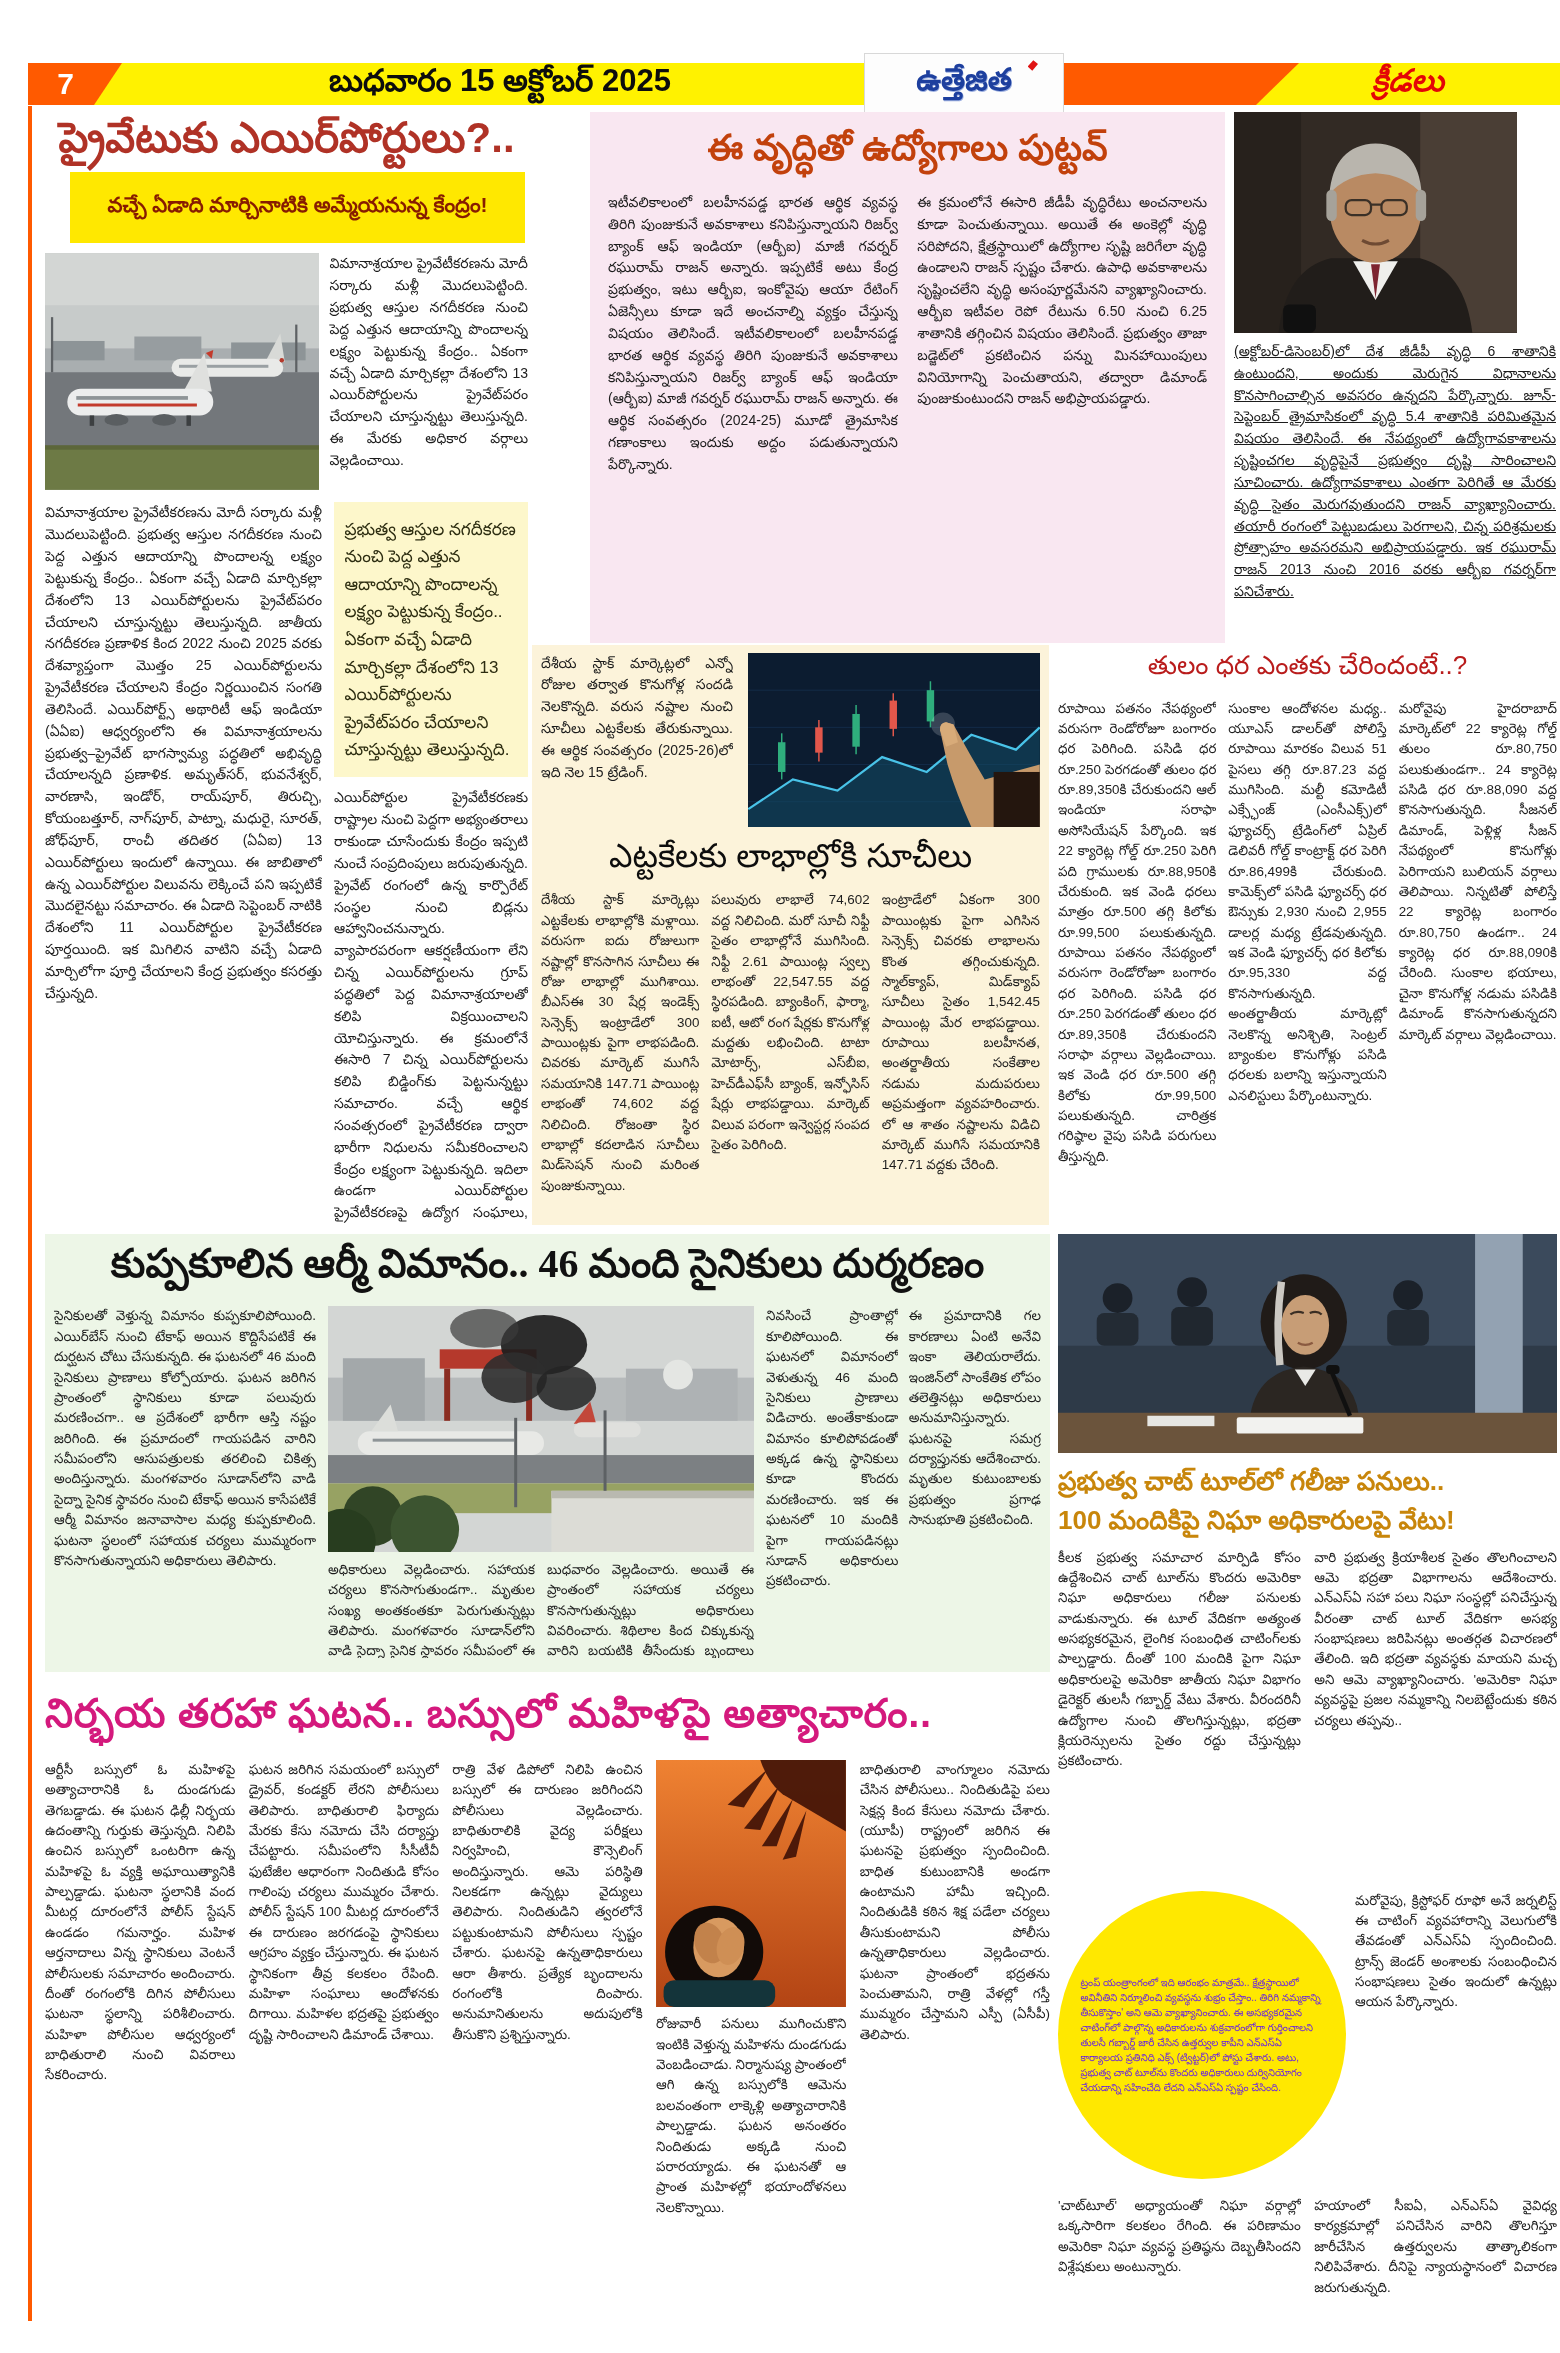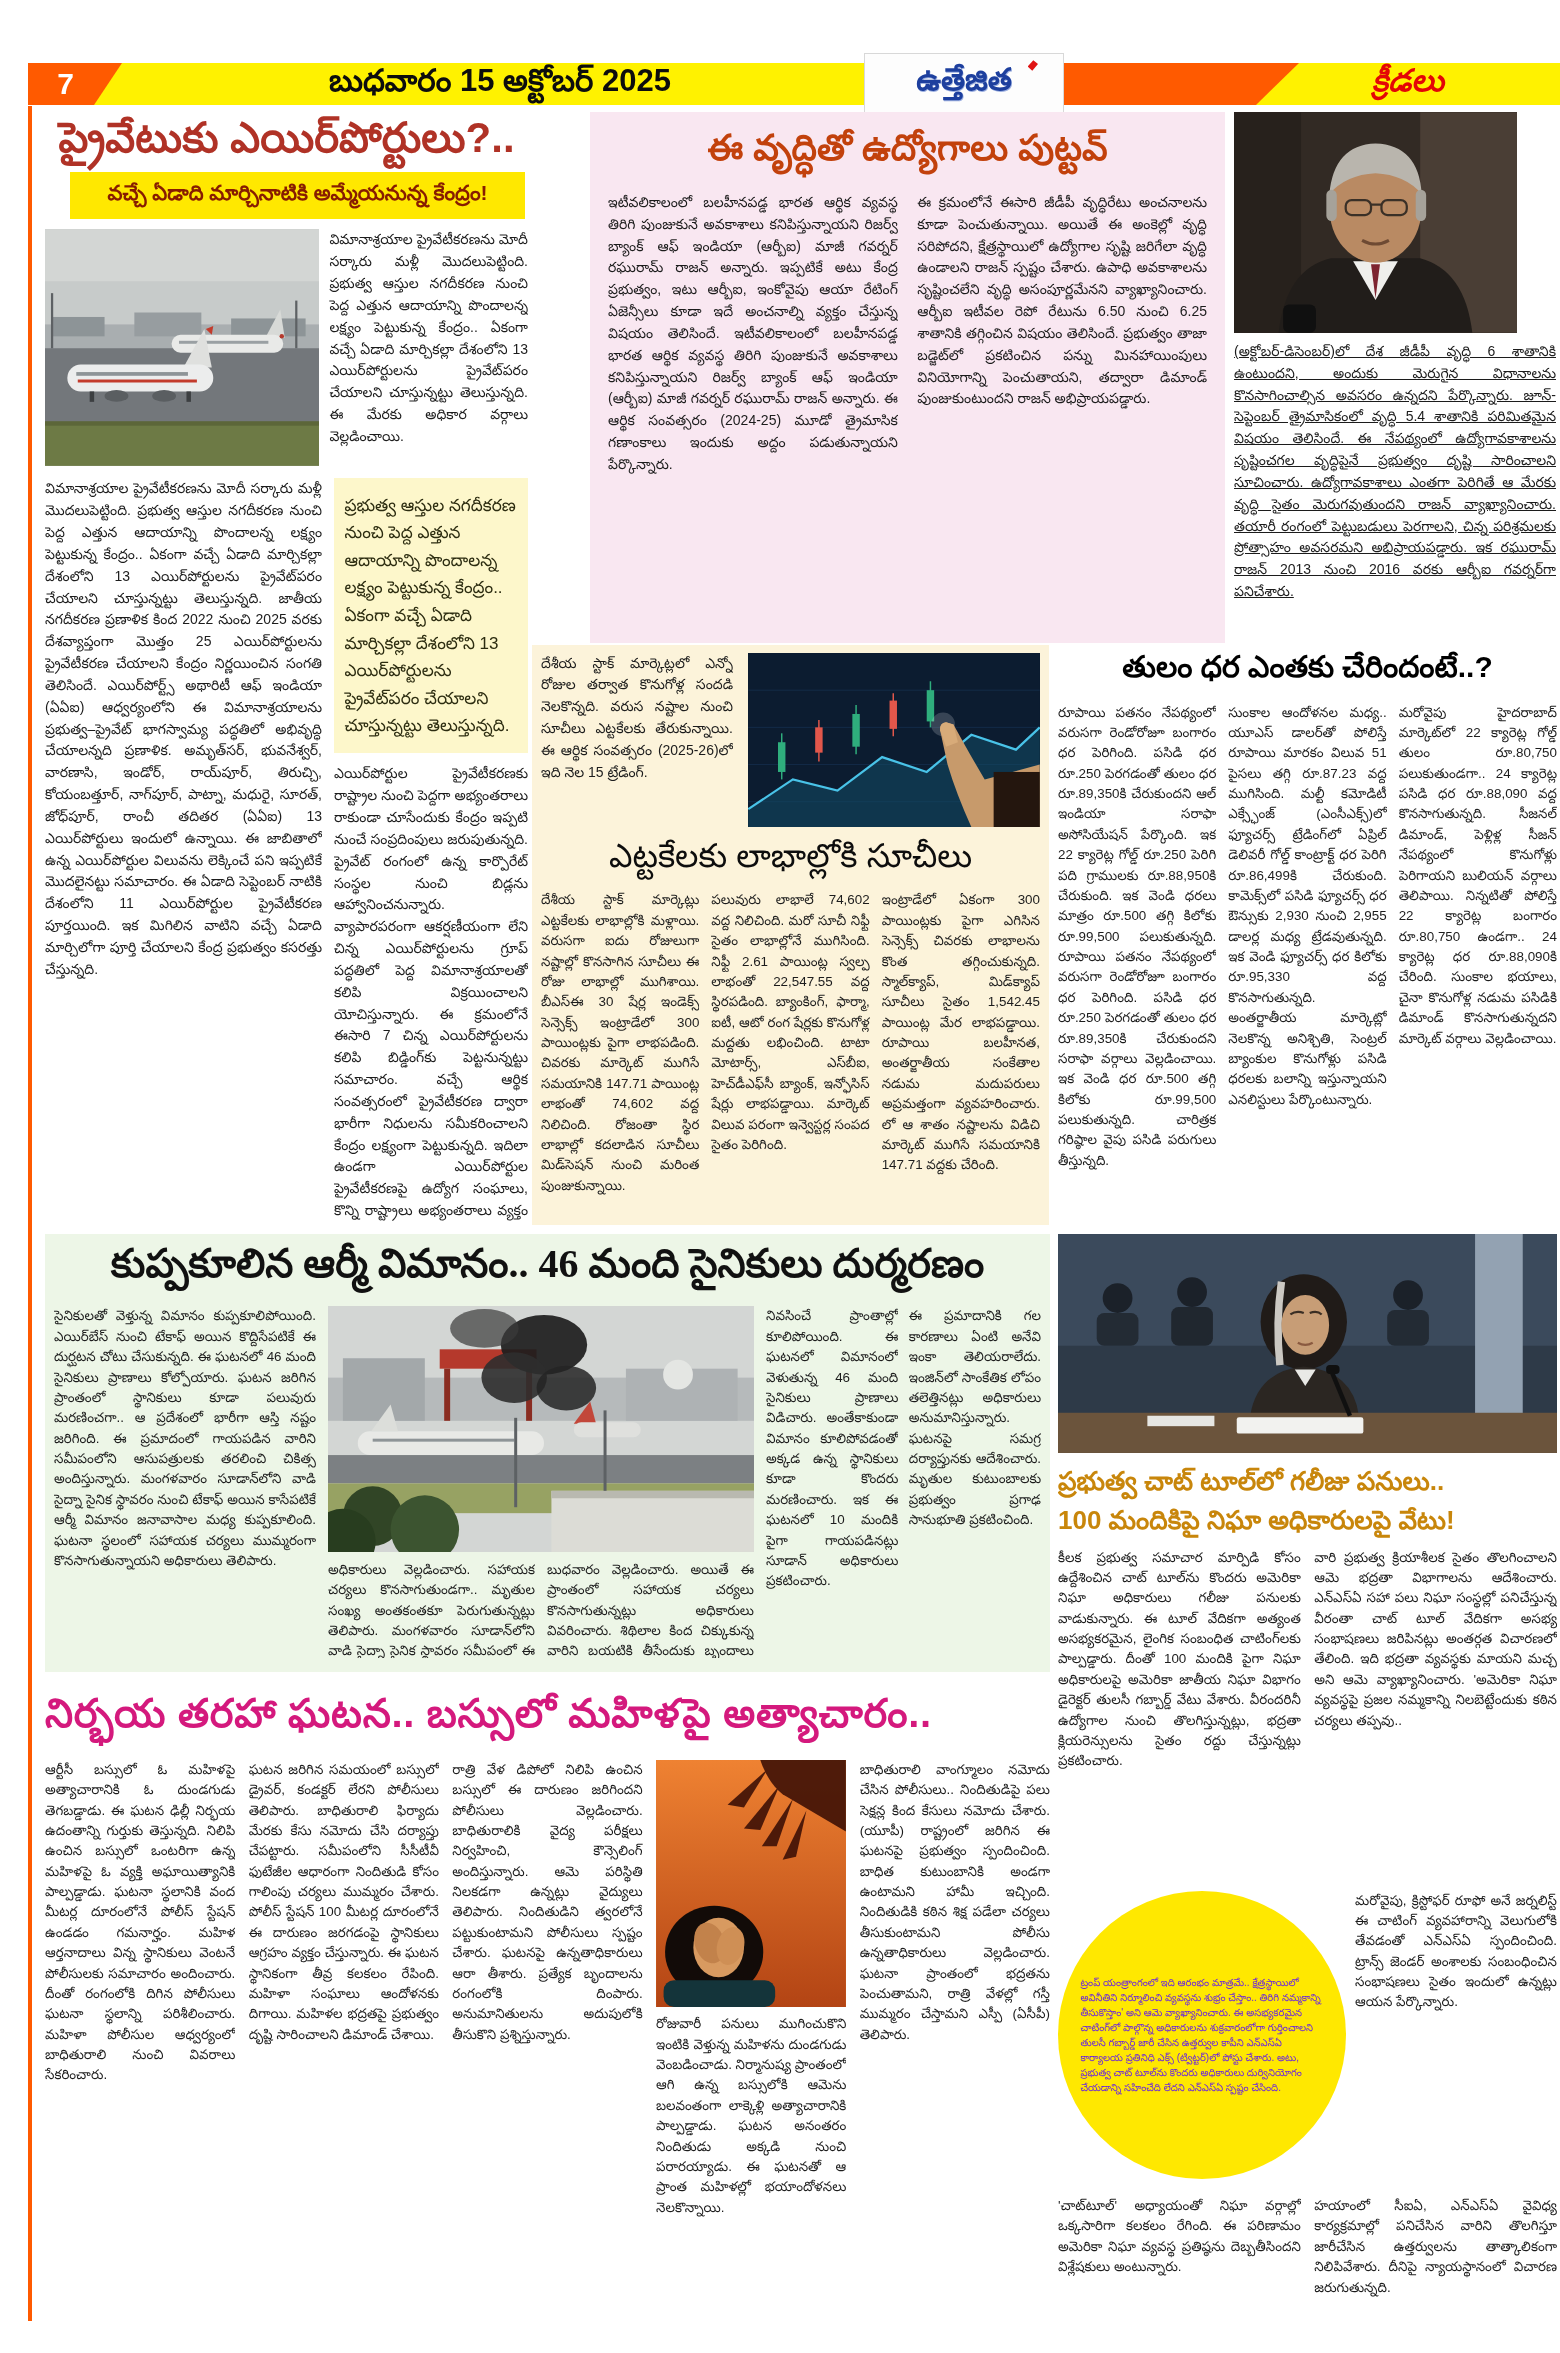--- a/index.html
+++ b/index.html
@@ -26,21 +26,21 @@
   .left-rule { position:absolute; left:28px; top:106px; width:3.7px; height:2215px; background:#ff5a00; }
 
   
   .bt { font-size:14px; line-height:1.56; text-align:justify; color:#1c1c1c; overflow:hidden; }
   .bt-s { font-size:13.4px; line-height:1.52; text-align:justify; color:#1c1c1c; overflow:hidden; }
 
   
   .airports { position:absolute; left:45px; top:116px; width:483px; height:1109px; overflow:hidden; }
   .air-head { color:#b03226; font-size:42px; font-weight:bold; text-align:center; line-height:1.05; }
   .air-sub { margin:12px 3px 0 25px; background:#ffe800; color:#871c00; font-weight:bold;
-             font-size:21px; text-align:center; padding:9px 3px; }
+             font-size:21px; text-align:center; padding:21px 3px; }
   .air-row { display:flex; gap:10.4px; margin-top:10.4px; }
   .air-photo { width:274px; height:237px; flex:none; background:#c9cdcc; }
   .air-intro { flex:1; height:237px; }
   .air-cols { display:flex; gap:12px; margin-top:12px; height:727px; }
   .air-colA { width:277px; flex:none; height:100%; }
   .air-colB { flex:1; height:100%; }
   .air-callout { background:#fdf7cb; padding:13.4px 10.4px; font-size:17px; line-height:1.62;
                  color:#2c2c10; margin-bottom:10.4px; text-align:left; }
 
   
@@ -56,21 +56,21 @@
              background:#fcf3da; overflow:hidden; padding:7.5px 9px; }
   .mk-toprow { display:flex; gap:15px;align-items:center; }
   .mk-intro { flex:1; height:174px; }
   .mk-photo { width:292px; height:174px; flex:none; background:#0c1c30; }
   .mk-head { font-size:33px; font-weight:normal; color:#0d0d0d; text-align:center; margin:10.4px 0 7.5px; }
   .mk-cols { display:flex; gap:12px; height:320px; }
   .mk-cols > div { flex:1; height:100%; }
 
   
   .gold { position:absolute; left:1058px; top:645px; width:499px; height:580px; overflow:hidden; }
-  .gold-head { font-size:30px; font-weight:bold; color:#000000; text-align:center; margin:4.5px 0 12px; }
+  .gold-head { font-size:26px; font-weight:normal; color:#b91c1c; text-align:center; margin:4.5px 0 12px; }
   .gold-cols { display:flex; gap:12px; height:519px; }
   .gold-cols > div { flex:1; height:100%; }
 
   
   .crash { position:absolute; left:45px; top:1234px; width:1005px; height:438px;
            background:#edf6e7; overflow:hidden; padding:6px 9px; }
   .crash-head { font-size:40px; font-weight:bold; color:#111; text-align:center;
                 font-family:"Liberation Serif","DejaVu Serif",serif; margin-bottom:10.4px; }
   .crash-row { display:flex; gap:12px; height:359px; }
   .crash-c1 { width:262px; flex:none; height:100%; }

